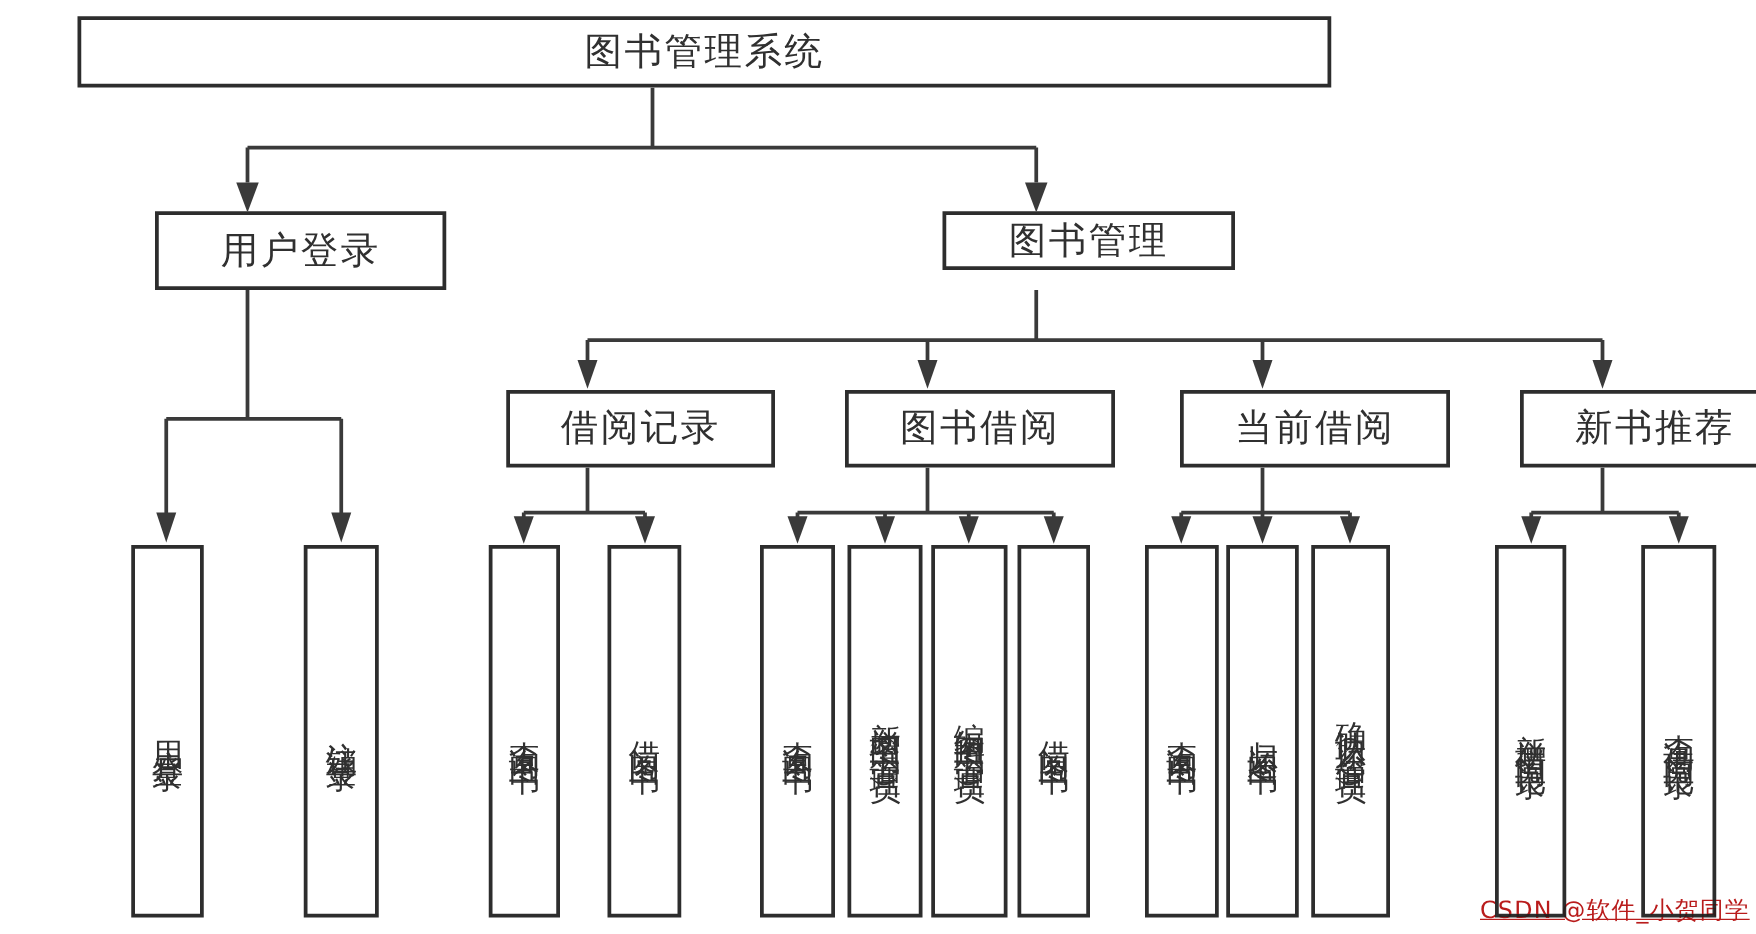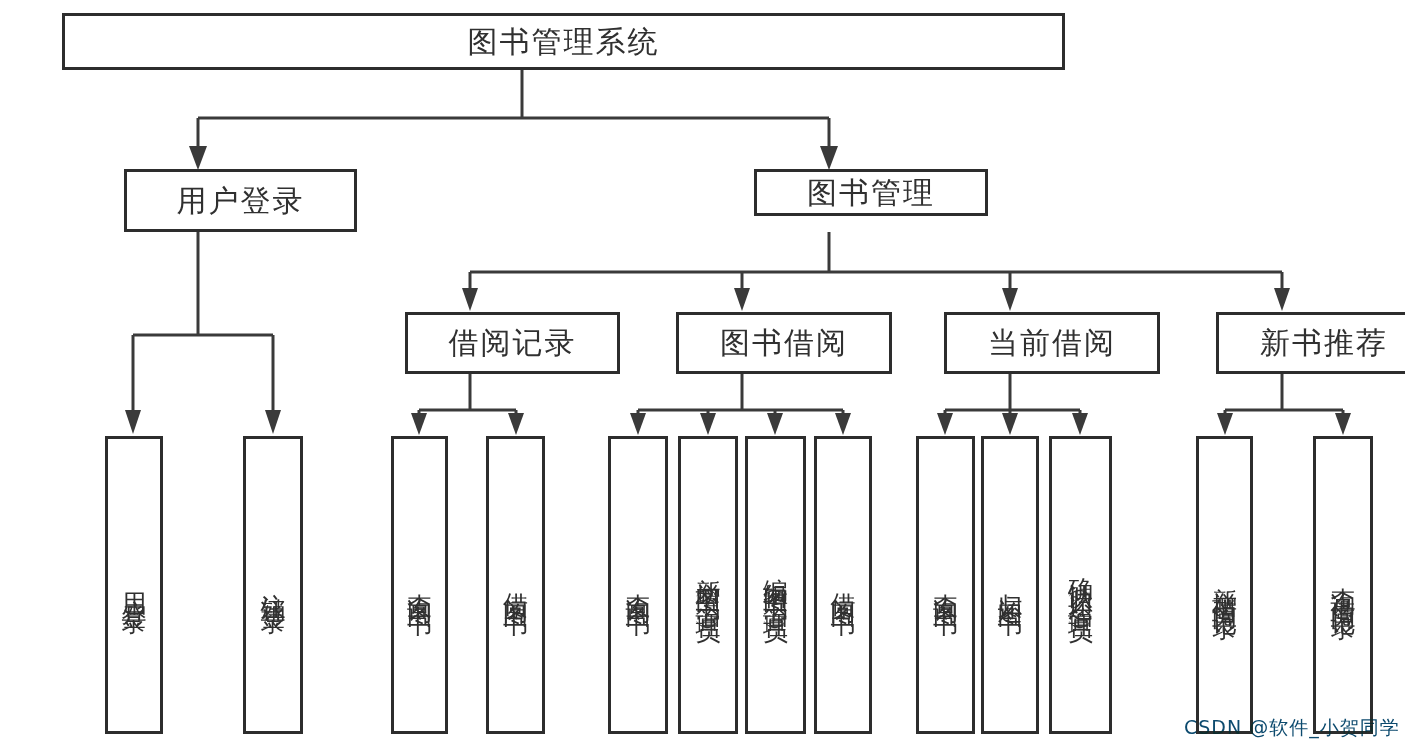--- a/index.html
+++ b/index.html
@@ -36,23 +36,24 @@
     letter-spacing:6px;
     line-height:1;
     writing-mode:vertical-rl;
   }
   .watermark{
     position:absolute;
     left:1184px;
     top:715px;
     font-size:19px;
     letter-spacing:1px;
-    color:#0c4a6e;
+    color:#b91c1c;
     white-space:nowrap;
     mix-blend-mode:darken;
+    text-decoration:underline;
   }
 </style>
 </head>
 <body>
 
 <div id="stage">
 
   <svg id="wires" viewBox="0 0 1405 747" fill="none" stroke="#3a3a3a" stroke-width="3">
 
     <path d="M522 70 V118"></path>

